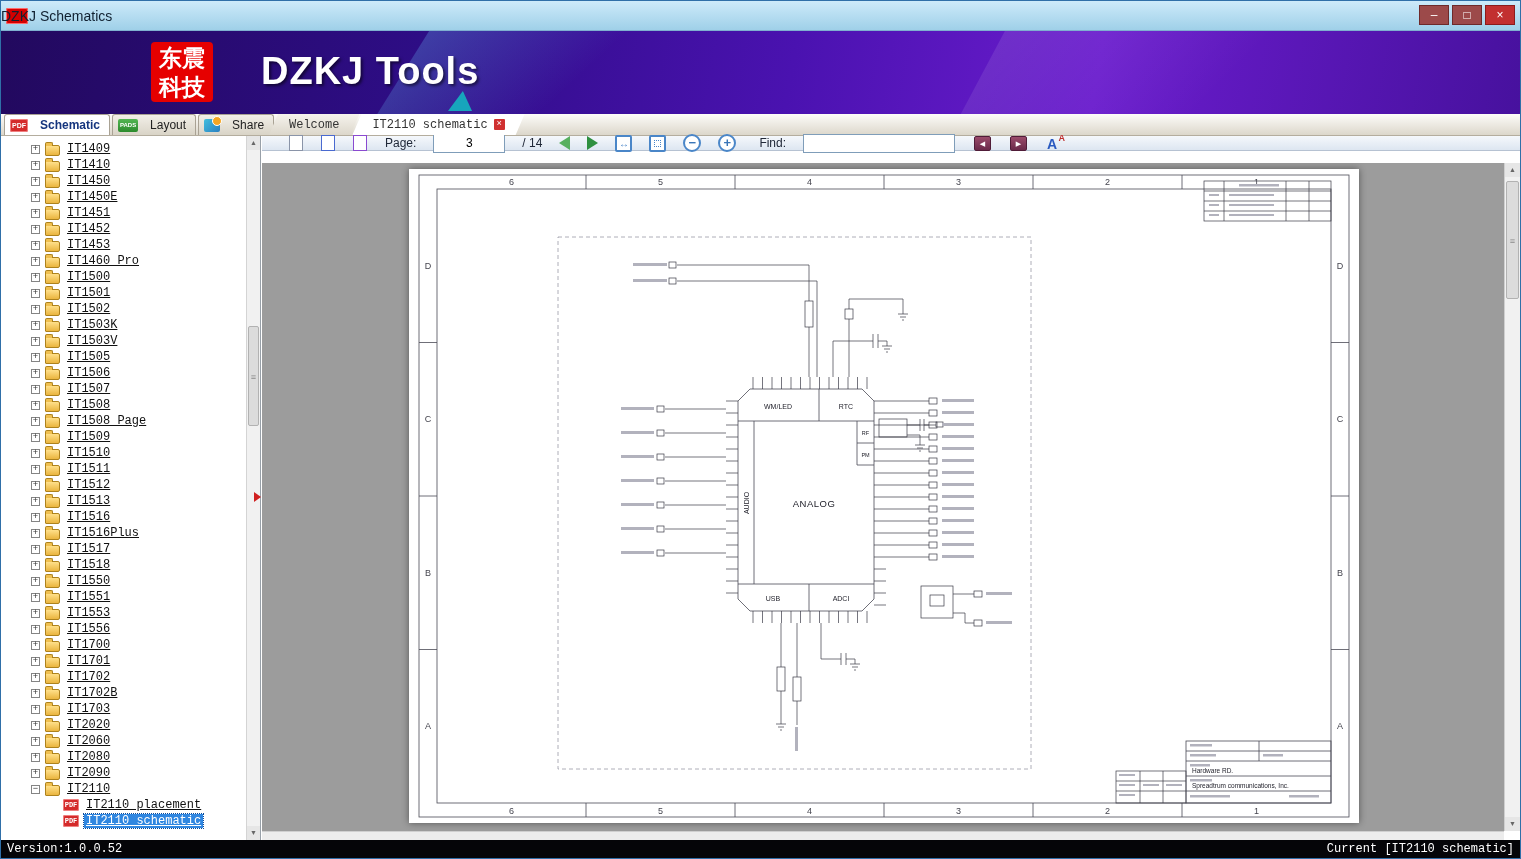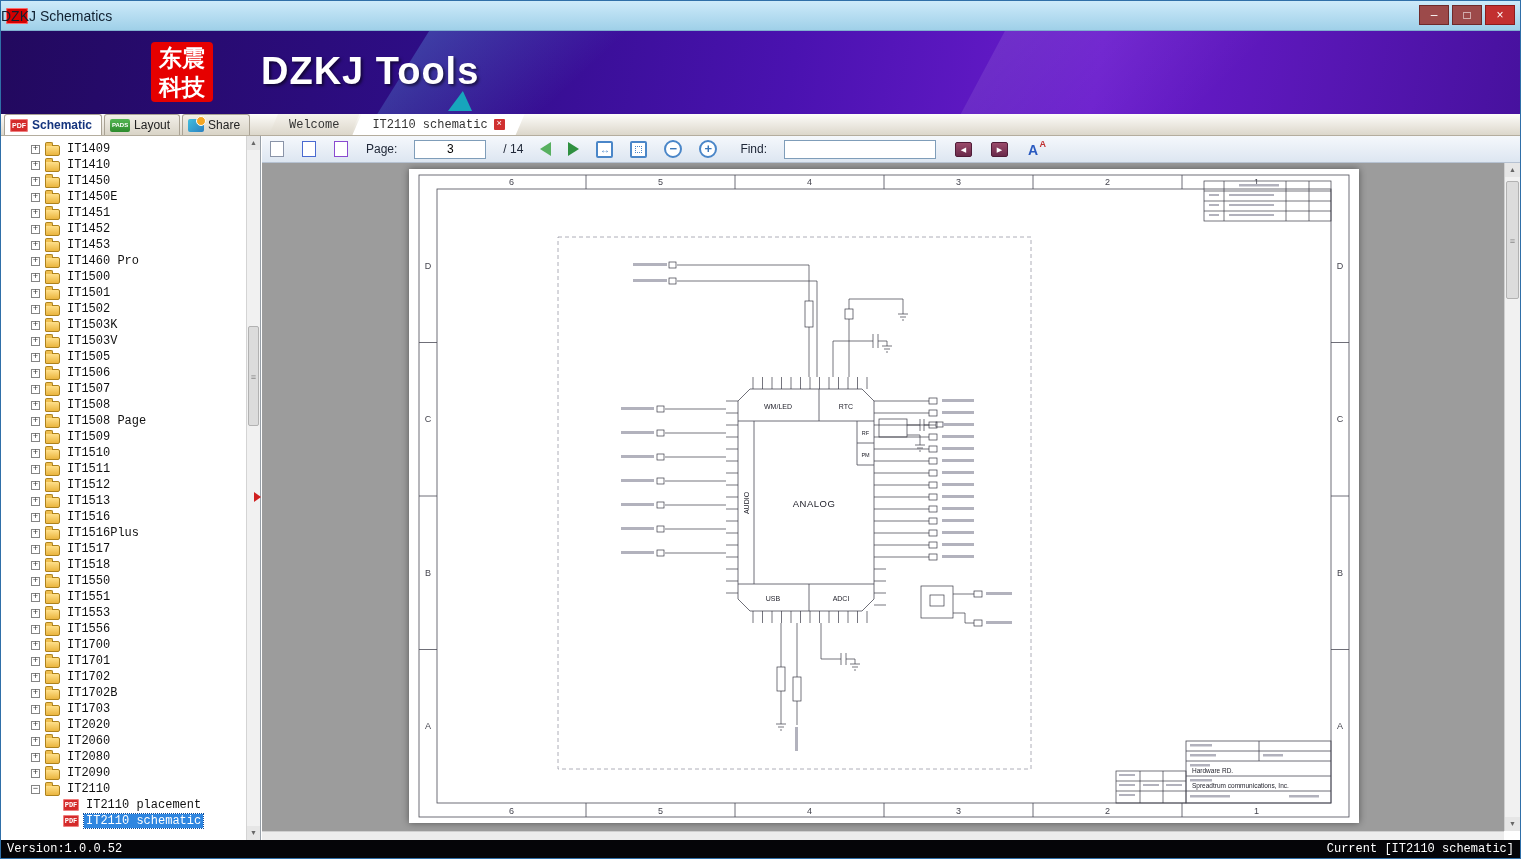--- a/index.html
+++ b/index.html
@@ -20,21 +20,21 @@
   .s1{left:400px;top:-30px;width:260px;height:150px;background:linear-gradient(115deg,rgba(110,200,255,.28),rgba(110,200,255,0) 65%);transform:skewX(-32deg);}
   .s2{left:980px;top:-20px;width:340px;height:130px;background:linear-gradient(115deg,rgba(255,255,255,.10),rgba(255,255,255,0) 70%);transform:skewX(-28deg);}
   .teal-tri{position:absolute;left:447px;top:60px;width:24px;height:20px;background:#14b4c0;clip-path:polygon(0 100%,62% 0,100% 100%);opacity:.9;}
   .logo-box{position:absolute;left:150px;top:11px;width:62px;height:60px;background:#e60000;border-radius:4px;color:#fff;font-weight:bold;font-size:23px;line-height:29px;text-align:center;padding-top:2px;}
   .app-name{position:absolute;left:228px;top:19px;font-size:38px;font-weight:bold;color:#fff;letter-spacing:1px;text-shadow:2px 2px 3px rgba(0,0,0,.55);margin-left:32px;}
   .banner-subtitle{position:absolute;right:112px;top:27px;font-size:29px;color:#fff;text-shadow:1px 2px 2px rgba(0,0,0,.45);}
 
   
   .tabstrip{position:absolute;top:113px;left:0;right:0;height:22px;background:linear-gradient(#fdfcf9,#dcd7cb);border-bottom:1px solid #b4ad9e;}
   .main-tabs{position:absolute;left:3px;bottom:0;display:flex;}
-  .main-tab{height:21px;display:flex;align-items:center;gap:4px;padding:0 9px 0 5px;font-size:12px;color:#222;border:1px solid #a9a294;border-bottom:none;border-radius:3px 3px 0 0;background:linear-gradient(#f2efe8,#d9d4c7);margin-right:2px;cursor:default;}
+  .main-tab{height:21px;display:flex;align-items:center;gap:12px;padding:0 9px 0 5px;font-size:12px;color:#222;border:1px solid #a9a294;border-bottom:none;border-radius:3px 3px 0 0;background:linear-gradient(#f2efe8,#d9d4c7);margin-right:2px;cursor:default;}
   .main-tab.active{background:#fff;color:#15357e;font-weight:bold;}
   .doc-tabs{position:absolute;left:268px;bottom:0;display:flex;}
   .doc-tab{position:relative;height:21px;display:flex;align-items:center;gap:6px;padding:0 20px;font-size:12px;font-family:"Liberation Mono",monospace;color:#333;background:linear-gradient(#f6f3ed,#dcd7cb);clip-path:polygon(9px 0,100% 0,calc(100% - 9px) 100%,0 100%);margin-right:-7px;cursor:default;}
   .doc-tab.active{background:#fff;z-index:2;}
   .tab-close{width:11px;height:11px;background:#d03030;color:#fff;font-size:9px;line-height:11px;text-align:center;border-radius:1px;}
 
   
   .pdf-icon{width:18px;height:13px;background:#d42a2a;border-radius:2px;color:#fff;font-size:7px;font-weight:bold;display:flex;align-items:center;justify-content:center;box-shadow:inset 0 0 0 1px #f08080;}
   .pdf-icon.small{width:16px;height:12px;flex:0 0 16px;}
   .pads-icon{width:20px;height:13px;background:linear-gradient(#53b653,#2c8a2c);border-radius:2px;color:#fff;font-size:6px;font-weight:bold;display:flex;align-items:center;justify-content:center;}
@@ -43,33 +43,33 @@
 
   
   .main{position:absolute;top:135px;left:0;right:0;bottom:18px;background:#fff;}
   .sidebar{position:absolute;left:0;top:0;bottom:0;width:260px;background:#fff;border-right:1px solid #98a0a8;}
   .tree{position:absolute;left:0;top:0;right:14px;bottom:0;overflow:hidden;padding-top:5px;}
   .tree-row{display:flex;align-items:center;height:16px;gap:5px;padding-left:30px;font-family:"Liberation Mono",monospace;font-size:12px;color:#111;white-space:nowrap;cursor:default;}
   .tree-row.child{padding-left:62px;}
   .expander{flex:0 0 9px;width:9px;height:9px;border:1px solid #848484;background:#fff;font-size:9px;line-height:7px;text-align:center;color:#333;font-family:"Liberation Mono",monospace;}
   .folder-icon{position:relative;flex:0 0 15px;width:15px;height:11px;background:linear-gradient(#ffe08a,#eab53f);border:1px solid #ad821d;border-radius:1px 2px 2px 1px;margin-top:2px;}
   .folder-icon::before{content:"";position:absolute;left:-1px;top:-4px;width:6px;height:3px;background:#f3c círc;background:#f0c050;border:1px solid #ad821d;border-bottom:none;border-radius:2px 2px 0 0;}
-  .tree-label{padding:0 2px;}
+  .tree-label{padding:0 2px;text-decoration:underline;}
   .tree-label.selected{background:#2f86e0;color:#fff;outline:1px dotted #0a4a9a;}
   .tree-scrollbar{position:absolute;right:0;top:0;bottom:0;width:14px;background:#f1f1f1;border-left:1px solid #d4d4d4;}
   .tree-scrollbar .arrow,.v-scrollbar .arrow{position:absolute;left:0;right:0;height:14px;font-size:7px;color:#666;text-align:center;line-height:14px;background:#e6e6e6;}
   .arrow.up{top:0;}
   .arrow.down{bottom:0;}
   .tree-thumb{position:absolute;left:1px;right:1px;top:190px;height:100px;background:#dcdcdc;border:1px solid #b2b2b2;border-radius:2px;text-align:center;}
   .grip{font-size:9px;color:#8a8a8a;line-height:100px;}
   .splitter-arrow{position:absolute;right:-1px;top:356px;width:0;height:0;border-top:5px solid transparent;border-bottom:5px solid transparent;border-left:7px solid #d02020;}
 
   
   .viewer{position:absolute;left:261px;right:0;top:0;bottom:0;}
-  .pdf-toolbar{position:absolute;top:0;left:0;right:0;height:27px;background:linear-gradient(#f5f8fc,#dde6f1);border-bottom:1px solid #b6c2d2;display:flex;align-items:center;gap:17px;padding:0 8px;}
+  .pdf-toolbar{position:absolute;top:0;left:0;right:0;height:15px;background:linear-gradient(#f5f8fc,#dde6f1);border-bottom:1px solid #b6c2d2;display:flex;align-items:center;gap:17px;padding:0 27px;}
   .pages-icon{position:relative;width:14px;height:16px;background:#fff;border:1px solid #8a94a8;margin-right:1px;}
   .pages-icon::before{content:"";position:absolute;left:3px;top:-4px;width:12px;height:14px;background:#eef2f8;border:1px solid #8a94a8;z-index:-1;}
   .pi2{border-color:#4a6ad0;}
   .pi3{border-color:#8a4ad0;}
   .tb-label{font-size:12px;color:#202838;}
   .tb-input{height:19px;border:1px solid #7f9db9;background:#fff;font-size:12px;padding:0 4px;font-family:"Liberation Sans",sans-serif;}
   .page-input{width:72px;text-align:center;}
   .find-input{width:152px;}
   .find-label{margin-left:6px;}
   .nav-tri{width:0;height:0;border-style:solid;}

